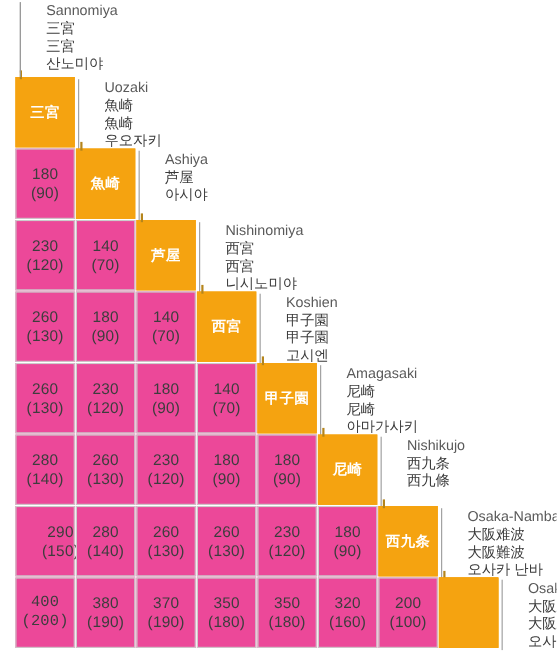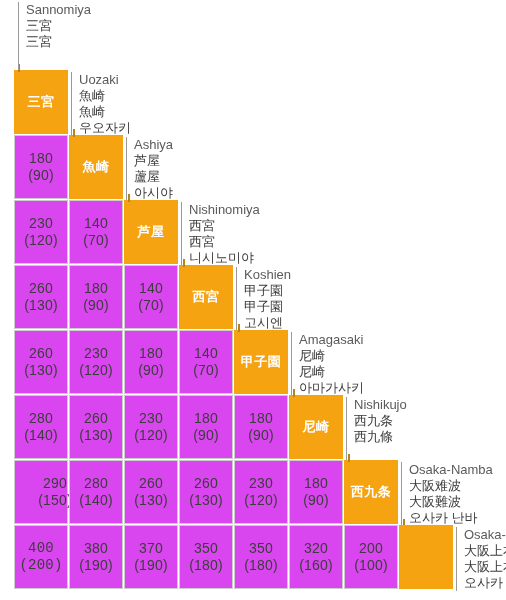--- a/index.html
+++ b/index.html
@@ -23,21 +23,21 @@
     height: 600px;
   }
 
   
   .cell {
     position: absolute;
     width: 54px;
     height: 64px;
     box-sizing: border-box;
     border: 1px solid #cccccc;
-    background: #d946ef;
+    background: #ec4899;
     display: flex;
     flex-direction: column;
     align-items: center;
     justify-content: center;
     line-height: 1.22;
   }
   .cell .fare-adult {
     font-size: 14px;
     color: #3d3d3d;
     letter-spacing: 0.2px;
@@ -72,21 +72,21 @@
   
   .tick {
     position: absolute;
     width: 2px;
     background: #b5851c;
   }
 
   
   .label-block {
     position: absolute;
-    padding-left: 7px;
+    padding-left: 23px;
     border-left: 1px solid #9a9a9a;
     box-sizing: border-box;
     height: 64px;
     display: flex;
     flex-direction: column;
     justify-content: flex-start;
     white-space: nowrap;
     overflow: hidden;
   }
   .label-block .lb-romaji {
@@ -110,20 +110,21 @@
   }
 </style>
 </head>
 <body>
 
 <div id="fare-chart">
     <div class="label-block" style="left: 18px; top: 2px; width: 486px;">
       <div class="lb-romaji">Sannomiya</div>
       <div class="lb-jp">三宮</div>
       <div class="lb-tc">三宮</div>
+      <div class="lb-ko">산노미야</div>
     </div>
     <div class="station-cell" style="left: 14px; top: 70px; width: 54px; height: 64px;">
       <span class="sc-line">三宮</span>
     </div>
     <div class="tick" style="left: 18px; top: 64px; height: 8px;"></div>
     <div class="label-block" style="left: 71px; top: 72px; width: 435px;">
       <div class="lb-romaji">Uozaki</div>
       <div class="lb-jp">魚崎</div>
       <div class="lb-tc">魚崎</div>
       <div class="lb-ko">우오자키</div>
@@ -132,21 +133,20 @@
       <div class="fare-adult">180</div>
       <div class="fare-child">(90)</div>
     </div>
     <div class="station-cell" style="left: 69px; top: 135px; width: 54px; height: 64px;">
       <span class="sc-line">魚崎</span>
     </div>
     <div class="tick" style="left: 73px; top: 129px; height: 8px;"></div>
     <div class="label-block" style="left: 126px; top: 137px; width: 380px;">
       <div class="lb-romaji">Ashiya</div>
       <div class="lb-jp">芦屋</div>
-      <div class="lb-tc">蘆屋</div>
       <div class="lb-ko">아시야</div>
     </div>
     <div class="cell" style="left: 14px; top: 200px; width: 54px; height: 64px;">
       <div class="fare-adult">230</div>
       <div class="fare-child">(120)</div>
     </div>
     <div class="cell" style="left: 69px; top: 200px; width: 54px; height: 64px;">
       <div class="fare-adult">140</div>
       <div class="fare-child">(70)</div>
     </div>

